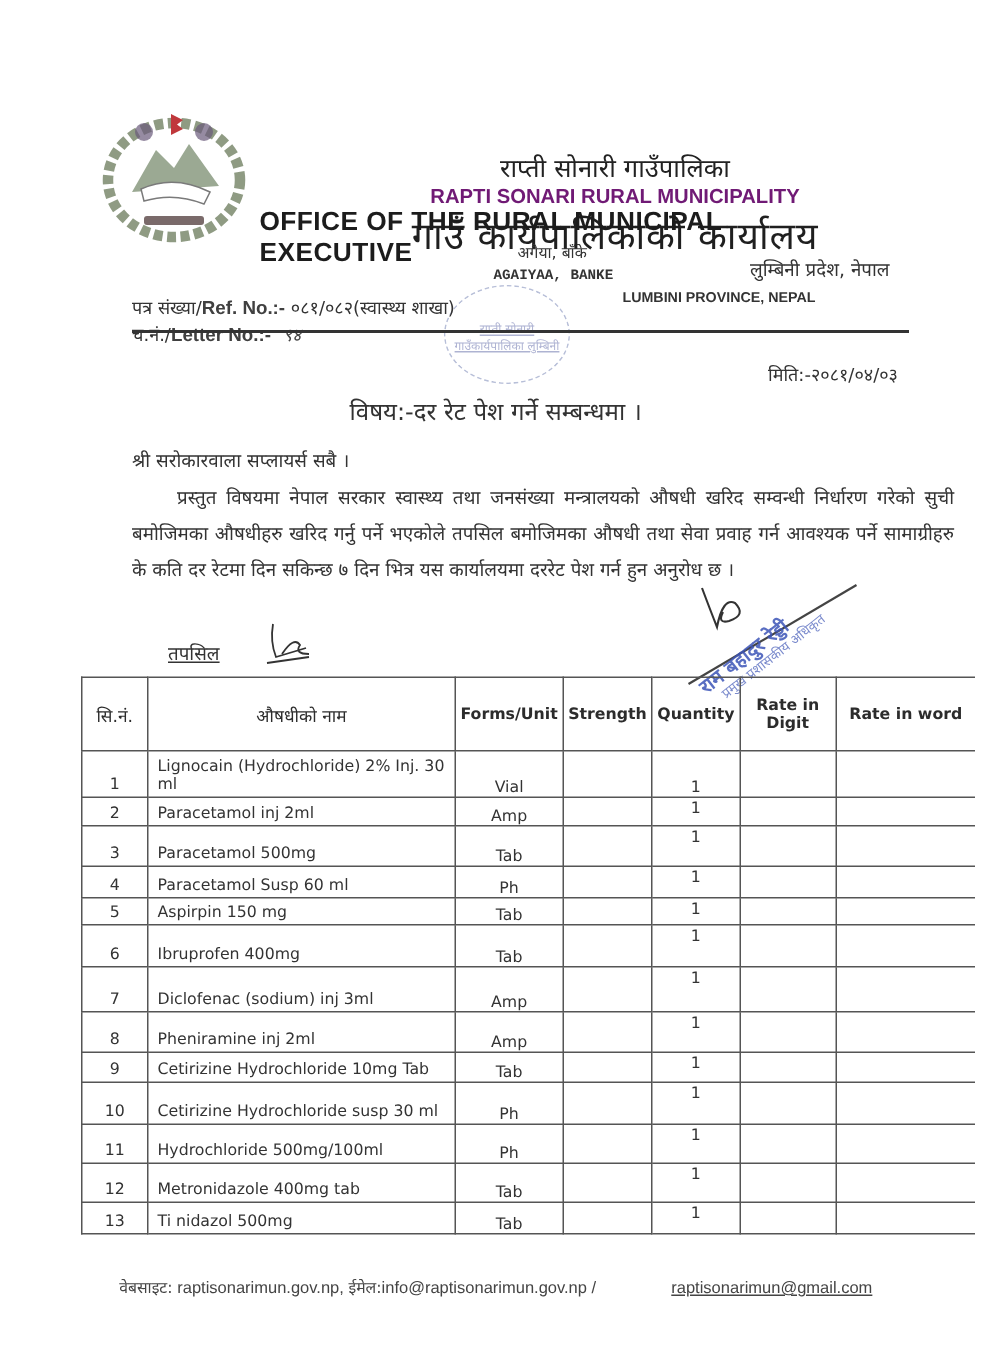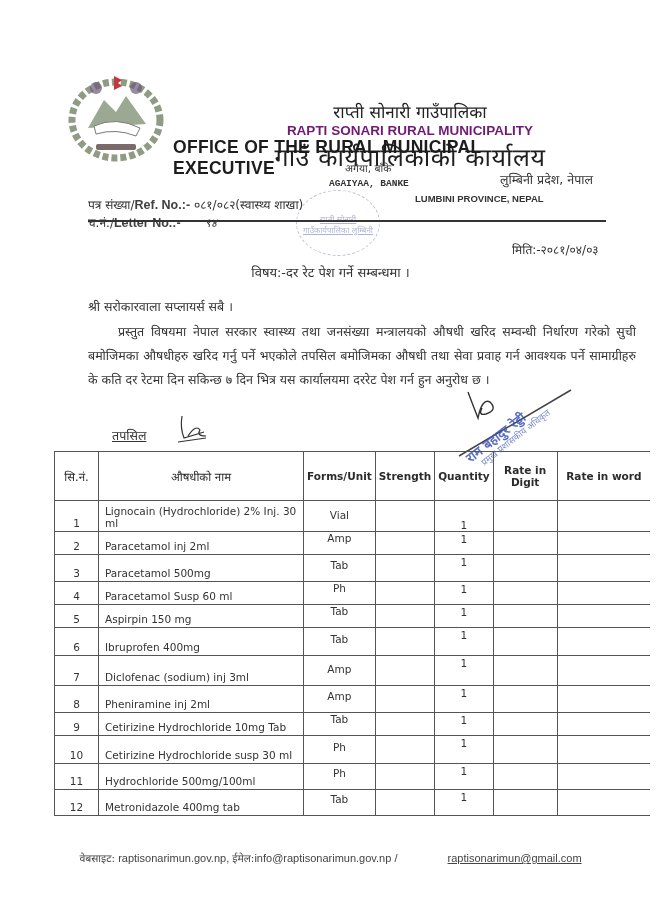--- a/index.html
+++ b/index.html
@@ -12,41 +12,41 @@
   .h-en1 { top:87px; left:170px; width:480px; font-family:"Liberation Sans", sans-serif; font-weight:bold; font-size:13.5px; color:#701a75; }
   .h-dev2 { top:103px; left:170px; width:480px; font-size:25px; color:#1f1f1f; letter-spacing:0.5px; }
   .h-en2 { top:137px; left:173px; width:410px; font-family:"Liberation Sans", sans-serif; font-weight:bold; font-size:17.5px; color:#1c1c1c; text-align:left; letter-spacing:0.3px; }
   .addr-dev { top:161px; left:345px; font-size:10.5px; color:#333; }
   .addr-en { top:178px; left:329px; font-family:Liberation Mono, monospace; font-weight:bold; font-size:9.5px; color:#333; }
   .prov-dev { top:171px; left:484px; font-size:12.5px; color:#333;margin-left:16px; }
   .prov-en { top:193px; left:415px; font-family:"Liberation Sans", sans-serif; font-weight:bold; font-size:9.5px; color:#333; }
   .ref { top:196px; left:88px; font-size:12px; color:#333; white-space:nowrap; }
   .ref b, .letter b { font-family:"Liberation Sans", sans-serif; font-size:12.5px; color:#404040; }
   .letter { top:214px; left:88px; font-size:12px; color:#333; white-space:nowrap; }
-  .letter .hand { font-family:"DejaVu Serif", serif; font-style:italic; color:#444; margin-left:20px; }
+  .letter .hand { font-family:"DejaVu Serif", serif; font-style:italic; color:#444; margin-left:4px; }
   .rule { top:220px; left:88px; width:518px; height:2px; background:#333; }
   .date { top:241px; left:512px; font-size:12px; color:#333; }
-  .subject { top:263px; left:0; width:661px; text-align:center; font-size:13px; color:#333; }
+  .subject { top:263px; left:0; width:661px; text-align:center; font-size:16px; color:#333; }
   .salut { top:298px; left:88px; font-size:12.5px; color:#333; }
   .body-p { top:320px; left:88px; width:548px; font-size:12.5px; line-height:24px; color:#333; text-align:justify; text-indent:30px; }
   .tapsil { top:427px; left:112px; font-size:12.5px; color:#333; text-decoration:underline; }
   .stamp-round { left:296px; top:190px; width:82px; height:64px; border:1px dashed #9aa4c8; border-radius:50%; color:#8c93c0; font-size:8px; text-align:center; opacity:0.7; }
   .stamp-round span { display:block; margin-top:22px;text-decoration:underline; }
   .officer-stamp { left:455px; top:408px; font-size:13px; color:#3d55b8; font-weight:bold; transform:rotate(-38deg); transform-origin:left top; white-space:nowrap; opacity:0.85; }
   .officer-stamp2 { left:478px; top:415px; font-size:9px; color:#5a6ec0; transform:rotate(-38deg); transform-origin:left top; white-space:nowrap; opacity:0.8; }
   .sig1 { left:464px; top:388px; width:34px; height:38px; }
   .sig2 { left:176px; top:414px; width:34px; height:30px; }
 
   table.items { position:absolute; left:54px; top:451px; border-collapse:collapse; font-family:"DejaVu Sans", sans-serif; font-size:10.5px; color:#333; }
   table.items th, table.items td { border:1px solid #555; padding:0 3px; }
   table.items th { font-weight:bold; font-size:10.5px; color:#2c2c2c; }
   table.items th.dev { font-weight:normal; font-size:11.5px; }
   table.items td.sn { text-align:center; vertical-align:bottom; padding-bottom:2px; }
   table.items td.name { vertical-align:bottom; padding-left:6px; padding-bottom:2px; }
-  table.items td.unit { text-align:center; vertical-align:bottom; padding-bottom:10px; }
+  table.items td.unit { text-align:center; vertical-align:bottom; padding-bottom:0; }
   table.items td.qty { text-align:center; vertical-align:top; padding-top:1px; }
   table.items td.last, table.items th.last { border-right:none; }
   .footer { top:851px; left:0; width:661px; text-align:center; font-family:"Liberation Sans", sans-serif; font-size:11px; color:#444; white-space:nowrap; }
   .footer .dev { font-family:"DejaVu Sans", sans-serif; font-size:10.5px; }
   .footer .link { text-decoration:underline;margin-left:47px; }
 </style>
 </head>
 <body>
 
 <svg class="abs logo" viewBox="0 0 100 92">
@@ -224,20 +224,29 @@
     </tr>
     <tr style="height:26px">
       <td class="sn">12</td>
       <td class="name">Metronidazole 400mg tab</td>
       <td class="unit">Tab</td>
       <td></td>
       <td class="qty">1</td>
       <td></td>
       <td class="last"></td>
     </tr>
+    <tr style="height:21px">
+      <td class="sn">13</td>
+      <td class="name">Ti nidazol 500mg</td>
+      <td class="unit">Tab</td>
+      <td></td>
+      <td class="qty">1</td>
+      <td></td>
+      <td class="last"></td>
+    </tr>
   </tbody>
 </table>
 
 <div class="abs footer">
   <span class="dev">वेबसाइट:</span>
   <span>raptisonarimun.gov.np,</span>
   <span class="dev">ईमेल:</span><span>info@raptisonarimun.gov.np</span>
   <span>/</span>
   <span class="link">raptisonarimun@gmail.com</span>
 </div>

